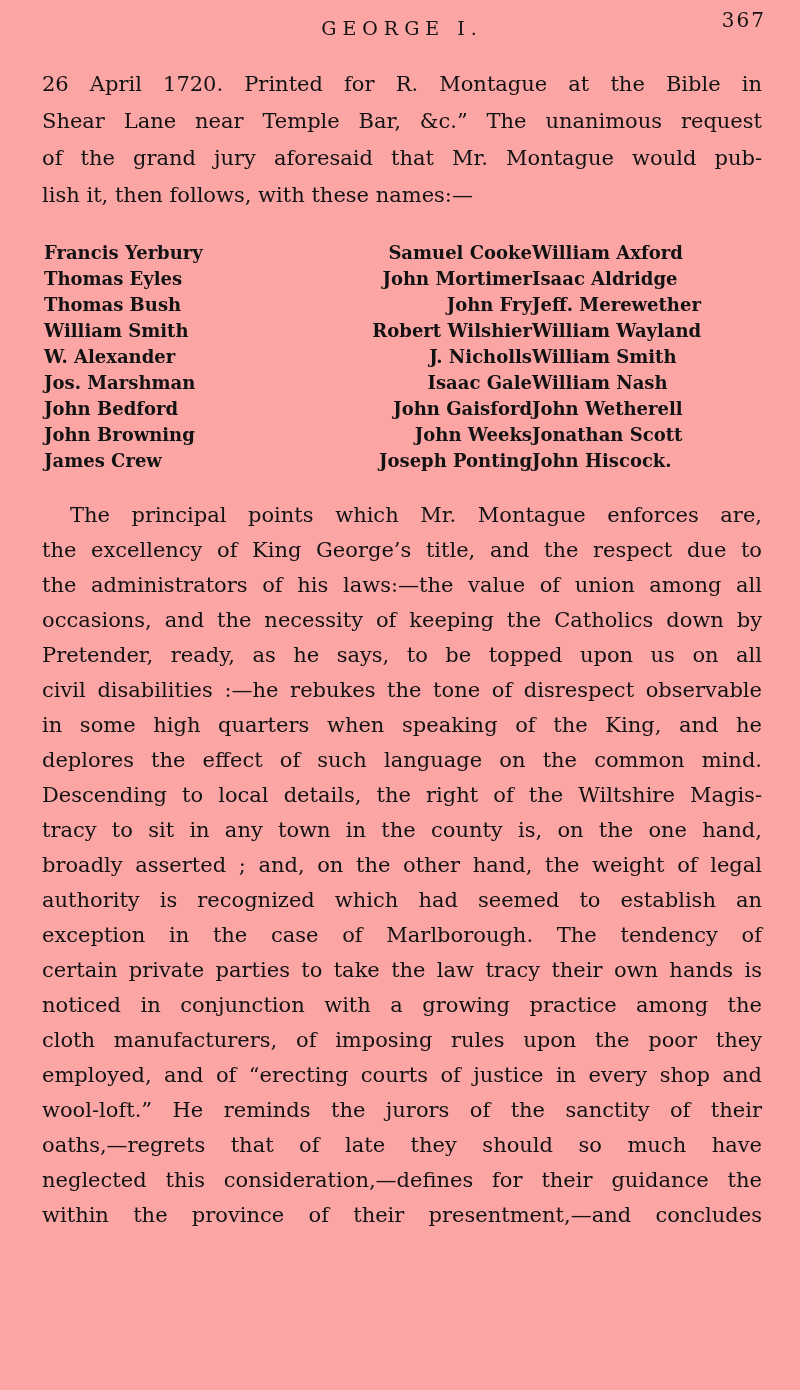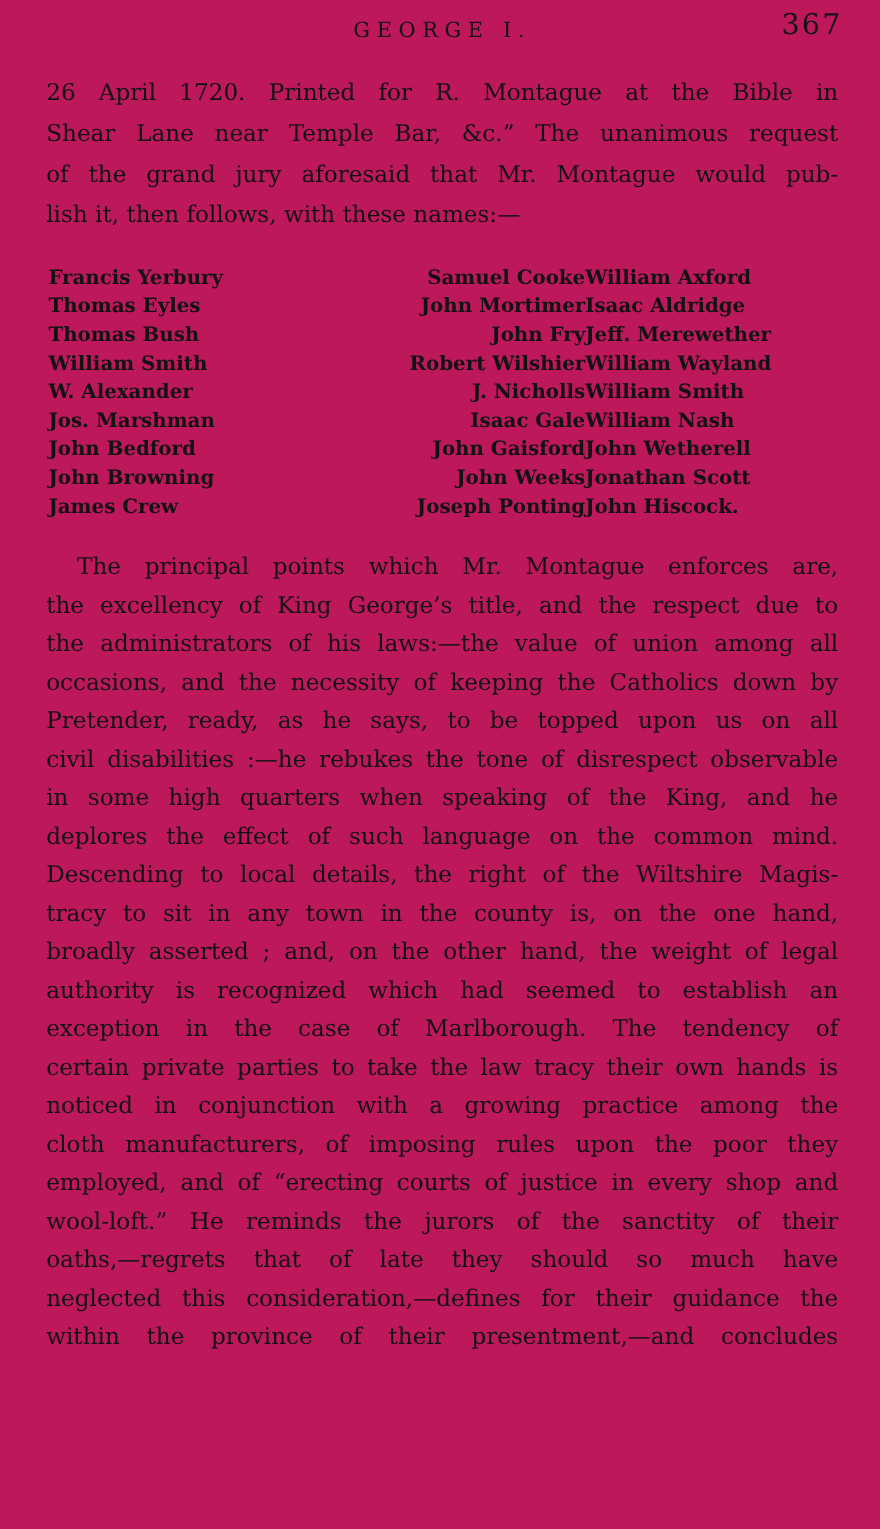--- a/index.html
+++ b/index.html
@@ -12,39 +12,39 @@
     height: 1390px;
     overflow: hidden;
     font-family: "DejaVu Serif", "Liberation Serif", serif;
     color: #121212;
   }
   .page {
     box-sizing: border-box;
     width: 800px;
     height: 1390px;
     padding: 12px 38px 0 42px;
-    background: #be185d;
+    background: #fca5a5;
   }
   
   .header {
     position: relative;
     height: 32px;
     margin-bottom: 18px;
   }
   .running-title {
     text-align: center;
     font-size: 19px;
     letter-spacing: 6px;
     padding-top: 5px;
   }
   .page-number {
     position: absolute;
     right: -4px;
     top: -4px;
-    font-size: 26px;
+    font-size: 20px;
     letter-spacing: 2px;
   }
   
   .textblock { width: 720px; }
   .tline {
     font-size: 21px;
     line-height: 37px;
     text-align: justify;
     text-align-last: justify;
     white-space: normal;

